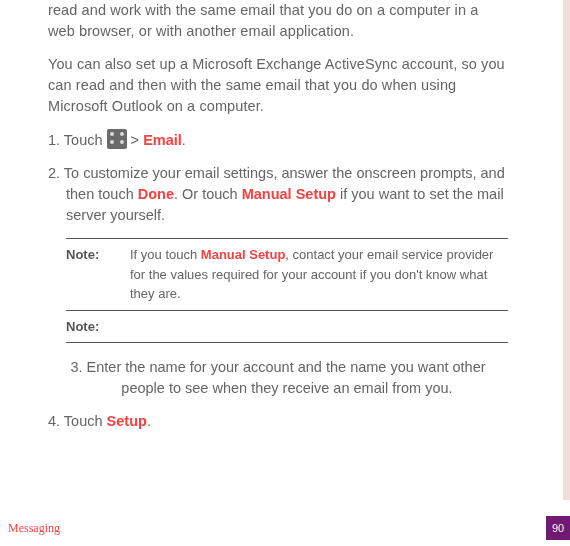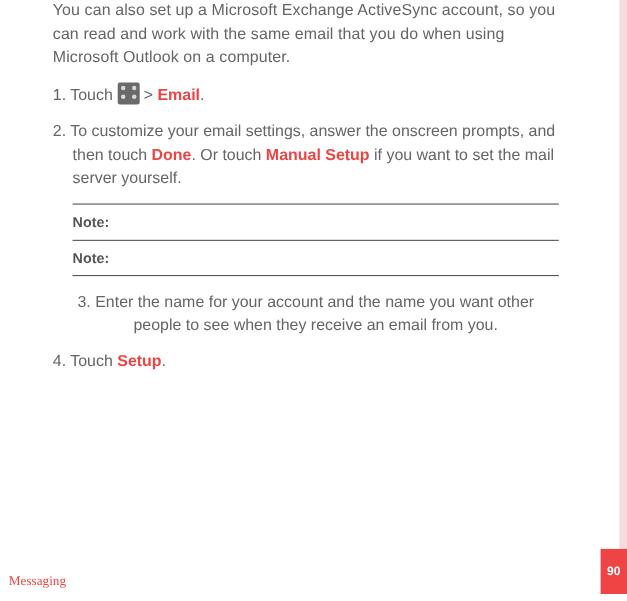--- a/index.html
+++ b/index.html
@@ -9,25 +9,25 @@
       background: #ffffff;
       font-family: Arial, Helvetica, sans-serif;
       position: relative;
       color: #656565;
     }
     .page-tab {
       position: absolute;
       right: 0;
       bottom: 6px;
       width: 24px;
-      height: 41px;
-      background: #ef4444;
+      height: 24px;
+      background: #701a75;
       color: #ffffff;
       font-size: 11px;
-      font-weight: bold;
+      font-weight: normal;
       display: flex;
       align-items: center;
       justify-content: center;
     }
     .side-stripe {
       position: absolute;
       right: 0;
       top: 0;
       width: 7px;
       height: 500px;
@@ -111,35 +111,39 @@
       text-align: center;
     }
   </style>
 </head>
 <body>
 
 <div class="side-stripe"></div>
 
 <div class="content">
 
+  <p class="para">read and work with the same email that you do on a computer in a web browser, or with another email application.</p>
 
-  <p class="para">You can also set up a Microsoft Exchange ActiveSync account, so you can read and work with the same email that you do when using Microsoft Outlook on a computer.</p>
+  <p class="para">You can also set up a Microsoft Exchange ActiveSync account, so you can read and then with the same email that you do when using Microsoft Outlook on a computer.</p>
 
   <div class="step-group">
 
     <p class="step">
       <span>1. Touch </span><span class="icon-box"></span><span> &gt; </span><span class="bold">Email</span><span>.</span>
     </p>
 
     <p class="step">
       <span>2. To customize your email settings, answer the onscreen prompts, and then touch </span><span class="bold">Done</span><span>. Or touch </span><span class="bold">Manual Setup</span><span> if you want to set the mail server yourself.</span>
     </p>
 
     <div class="note-block">
       <div class="note-label">Note:</div>
+      <div class="note-text">
+        <span>If you touch </span><span class="bold">Manual Setup</span><span>, contact your email service provider for the values required for your account if you don't know what they are.</span>
+      </div>
     </div>
 
     <div class="note-block">
       <div class="note-label">Note:</div>
     </div>
 
     <p class="step after-notes">3. Enter the name for your account and the name you want other people to see when they receive an email from you.</p>
 
     <p class="step">
       <span>4. Touch </span><span class="bold">Setup</span><span>.</span>

